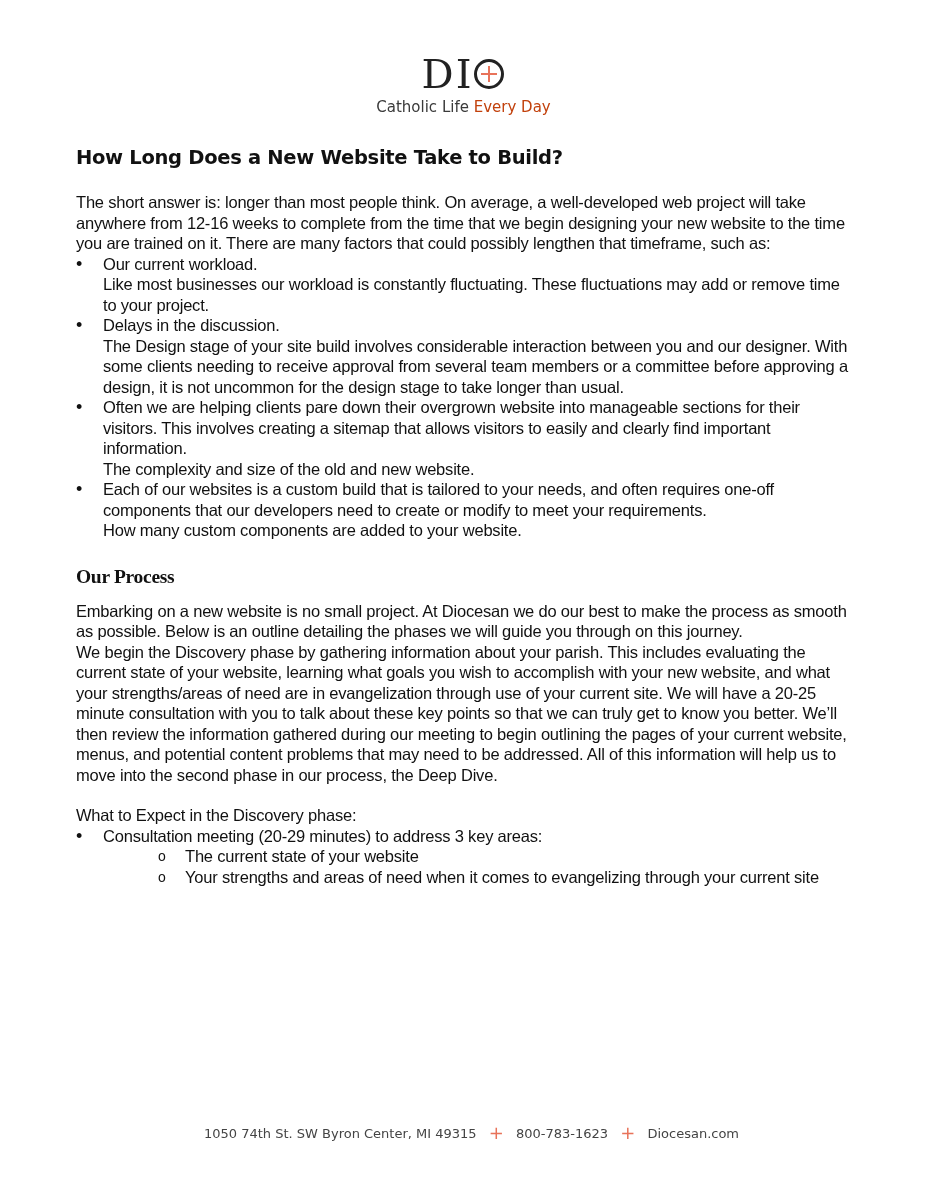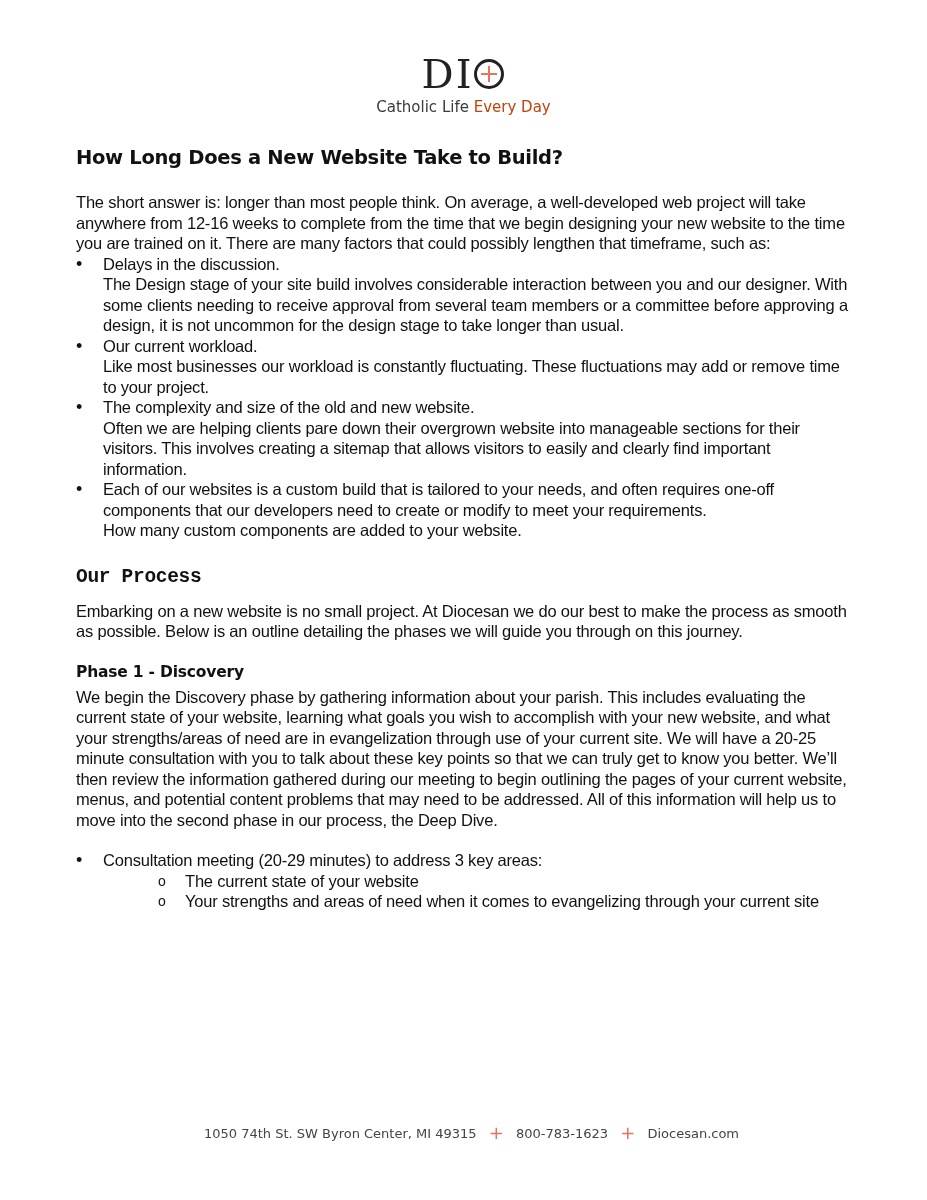--- a/index.html
+++ b/index.html
@@ -10,21 +10,21 @@
     .logo-word { font-family: "DejaVu Serif", serif; font-size: 40px; letter-spacing: 2px; color: #222222; line-height: 44px; font-weight: normal; display: inline-flex; align-items: center; }
     .logo-o { display: inline-block; width: 30px; height: 30px; border: 3px solid #222; border-radius: 50%; position: relative; margin: 0 1px; box-sizing: border-box; }
     .logo-o::before, .logo-o::after { content: ""; position: absolute; background: #e8735a; }
     .logo-o::before { left: 50%; top: 4px; bottom: 4px; width: 2px; margin-left: -1px; }
     .logo-o::after { top: 50%; left: 4px; right: 4px; height: 2px; margin-top: -1px; }
     .logo-tag { font-family: "DejaVu Sans", sans-serif; font-size: 15px; color: #3a3a3a; margin-top: 2px; }
     .logo-tag .accent { color: #c2410c; }
 
     .content { position: absolute; left: 76px; top: 144px; width: 780px; font-family: "Liberation Sans", sans-serif; font-size: 16.5px; line-height: 20.5px; letter-spacing: -0.2px; }
     h1 { font-family: "DejaVu Sans", sans-serif; font-size: 19.5px; font-weight: bold; margin: 0 0 20px 0; line-height: 28px; letter-spacing: -0.3px; }
-    h2 { font-family: Liberation Mono, monospace; font-size: 19.5px; font-weight: bold; margin: 22px 0 10px 0; line-height: 28px; letter-spacing: -0.3px; }
+    h2 { font-family: Liberation Serif, serif; font-size: 19.5px; font-weight: bold; margin: 22px 0 10px 0; line-height: 28px; letter-spacing: -0.3px; }
     h3 { font-family: "DejaVu Sans", sans-serif; font-size: 15.5px; font-weight: bold; margin: 20px 0 4px 0; line-height: 21px; letter-spacing: -0.2px; }
     p { margin: 0; }
     .gap { height: 20px; }
     ul.bullets { list-style: none; margin: 0; padding: 0; }
     ul.bullets > li { position: relative; padding-left: 27px; }
     ul.bullets > li::before { content: "\2022"; position: absolute; left: 0; top: 0; font-size: 18px; }
     ul.sub { list-style: none; margin: 0; padding: 0 0 0 82px; }
     ul.sub > li { position: relative; padding-left: 27px; }
     ul.sub > li::before { content: "o"; position: absolute; left: 0; top: 0; font-size: 14px; }
 
@@ -44,43 +44,43 @@
     <div class="logo-tag">
       <span>Catholic Life </span><span class="accent">Every Day</span>
     </div>
   </div>
 
   <div class="content">
     <h1>How Long Does a New Website Take to Build?</h1>
     <p>The short answer is: longer than most people think. On average, a well-developed web project will take anywhere from 12-16 weeks to complete from the time that we begin designing your new website to the time you are trained on it. There are many factors that could possibly lengthen that timeframe, such as:</p>
     <ul class="bullets">
       <li>
+        <div>Our current workload.</div>
+        <div>Like most businesses our workload is constantly fluctuating. These fluctuations may add or remove time to your project.</div>
+      </li>
+      <li>
         <div>Delays in the discussion.</div>
         <div>The Design stage of your site build involves considerable interaction between you and our designer. With some clients needing to receive approval from several team members or a committee before approving a design, it is not uncommon for the design stage to take longer than usual.</div>
       </li>
       <li>
-        <div>Our current workload.</div>
-        <div>Like most businesses our workload is constantly fluctuating. These fluctuations may add or remove time to your project.</div>
-      </li>
-      <li>
+        <div>Often we are helping clients pare down their overgrown website into manageable sections for their visitors. This involves creating a sitemap that allows visitors to easily and clearly find important information.</div>
         <div>The complexity and size of the old and new website.</div>
-        <div>Often we are helping clients pare down their overgrown website into manageable sections for their visitors. This involves creating a sitemap that allows visitors to easily and clearly find important information.</div>
       </li>
       <li>
         <div>Each of our websites is a custom build that is tailored to your needs, and often requires one-off components that our developers need to create or modify to meet your requirements.</div>
         <div>How many custom components are added to your website.</div>
       </li>
     </ul>
 
     <h2>Our Process</h2>
     <p>Embarking on a new website is no small project. At Diocesan we do our best to make the process as smooth as possible. Below is an outline detailing the phases we will guide you through on this journey.</p>
 
-    <h3>Phase 1 - Discovery</h3>
     <p>We begin the Discovery phase by gathering information about your parish. This includes evaluating the current state of your website, learning what goals you wish to accomplish with your new website, and what your strengths/areas of need are in evangelization through use of your current site. We will have a 20-25 minute consultation with you to talk about these key points so that we can truly get to know you better. We’ll then review the information gathered during our meeting to begin outlining the pages of your current website, menus, and potential content problems that may need to be addressed. All of this information will help us to move into the second phase in our process, the Deep Dive.</p>
     <div class="gap"></div>
+    <p>What to Expect in the Discovery phase:</p>
     <ul class="bullets">
       <li>
         <div>Consultation meeting (20-29 minutes) to address 3 key areas:</div>
       </li>
     </ul>
     <ul class="sub">
       <li>The current state of your website</li>
       <li>Your strengths and areas of need when it comes to evangelizing through your current site</li>
     </ul>
   </div>

